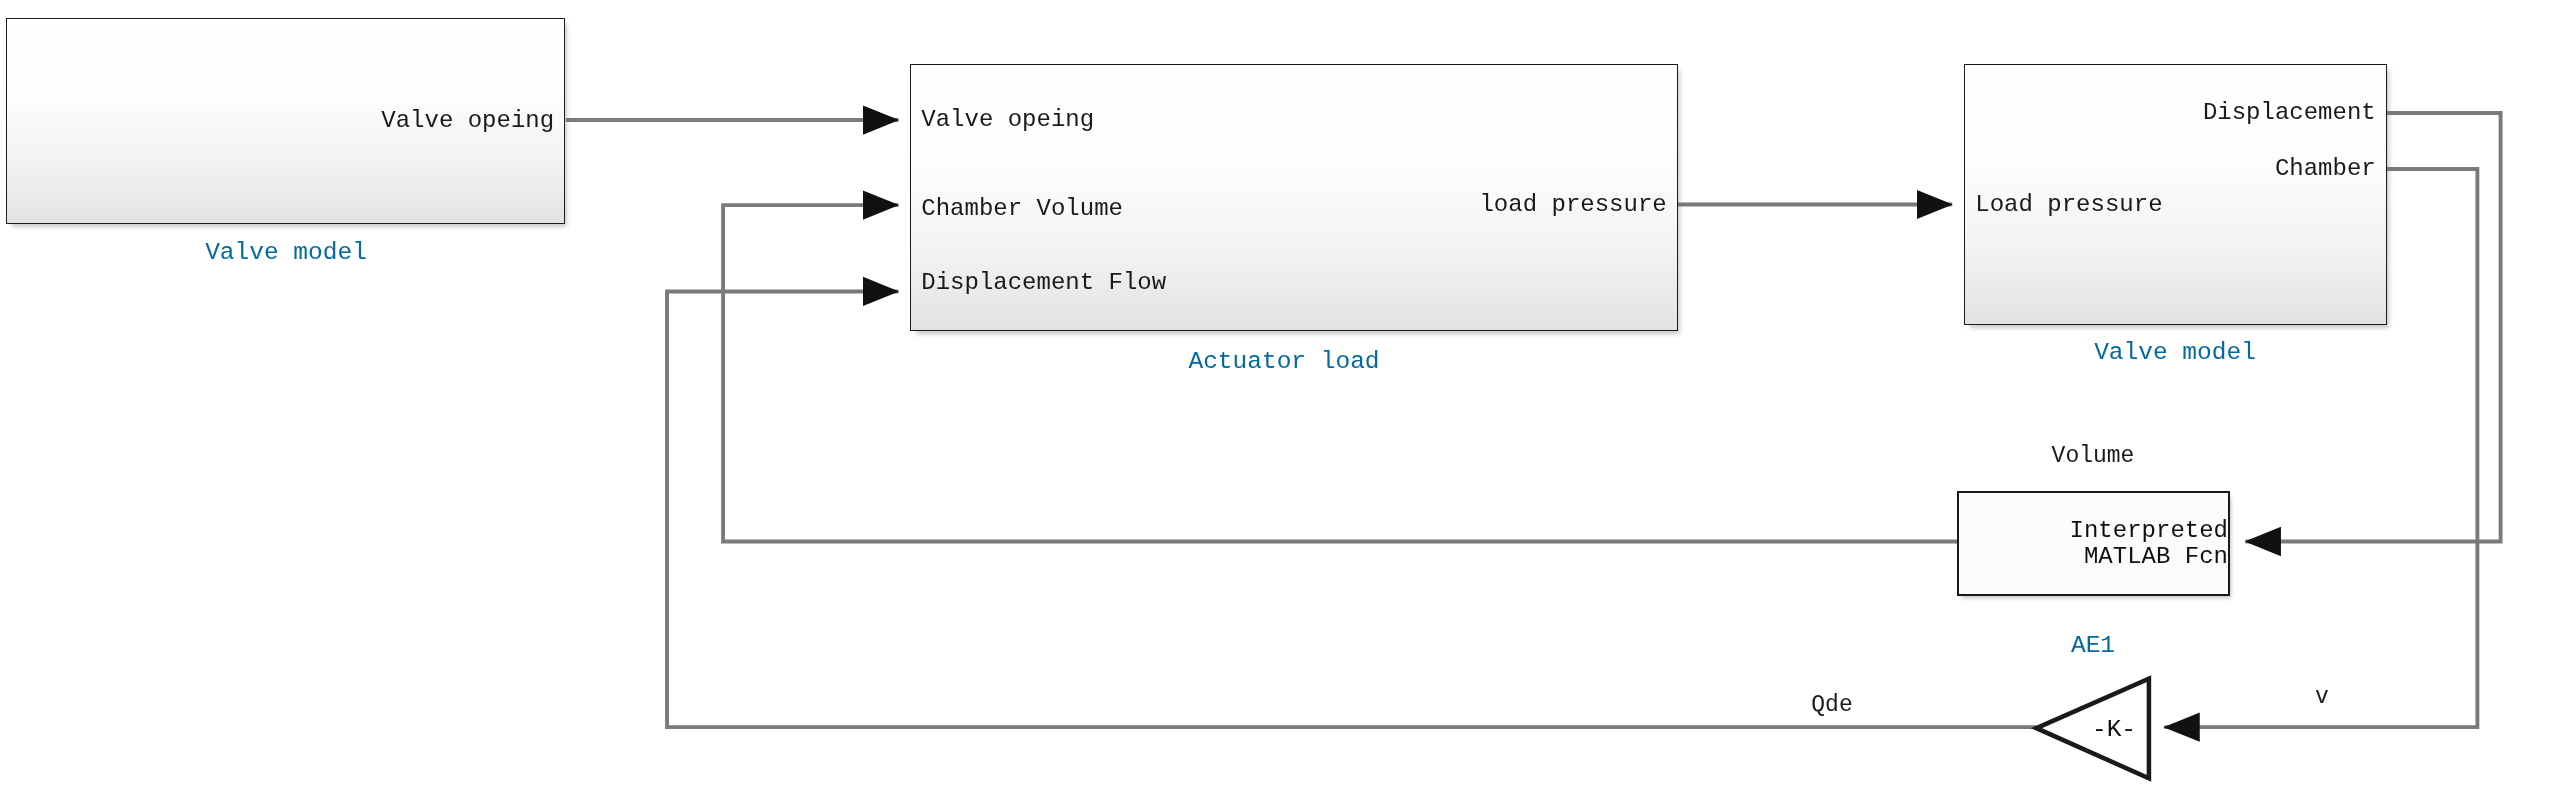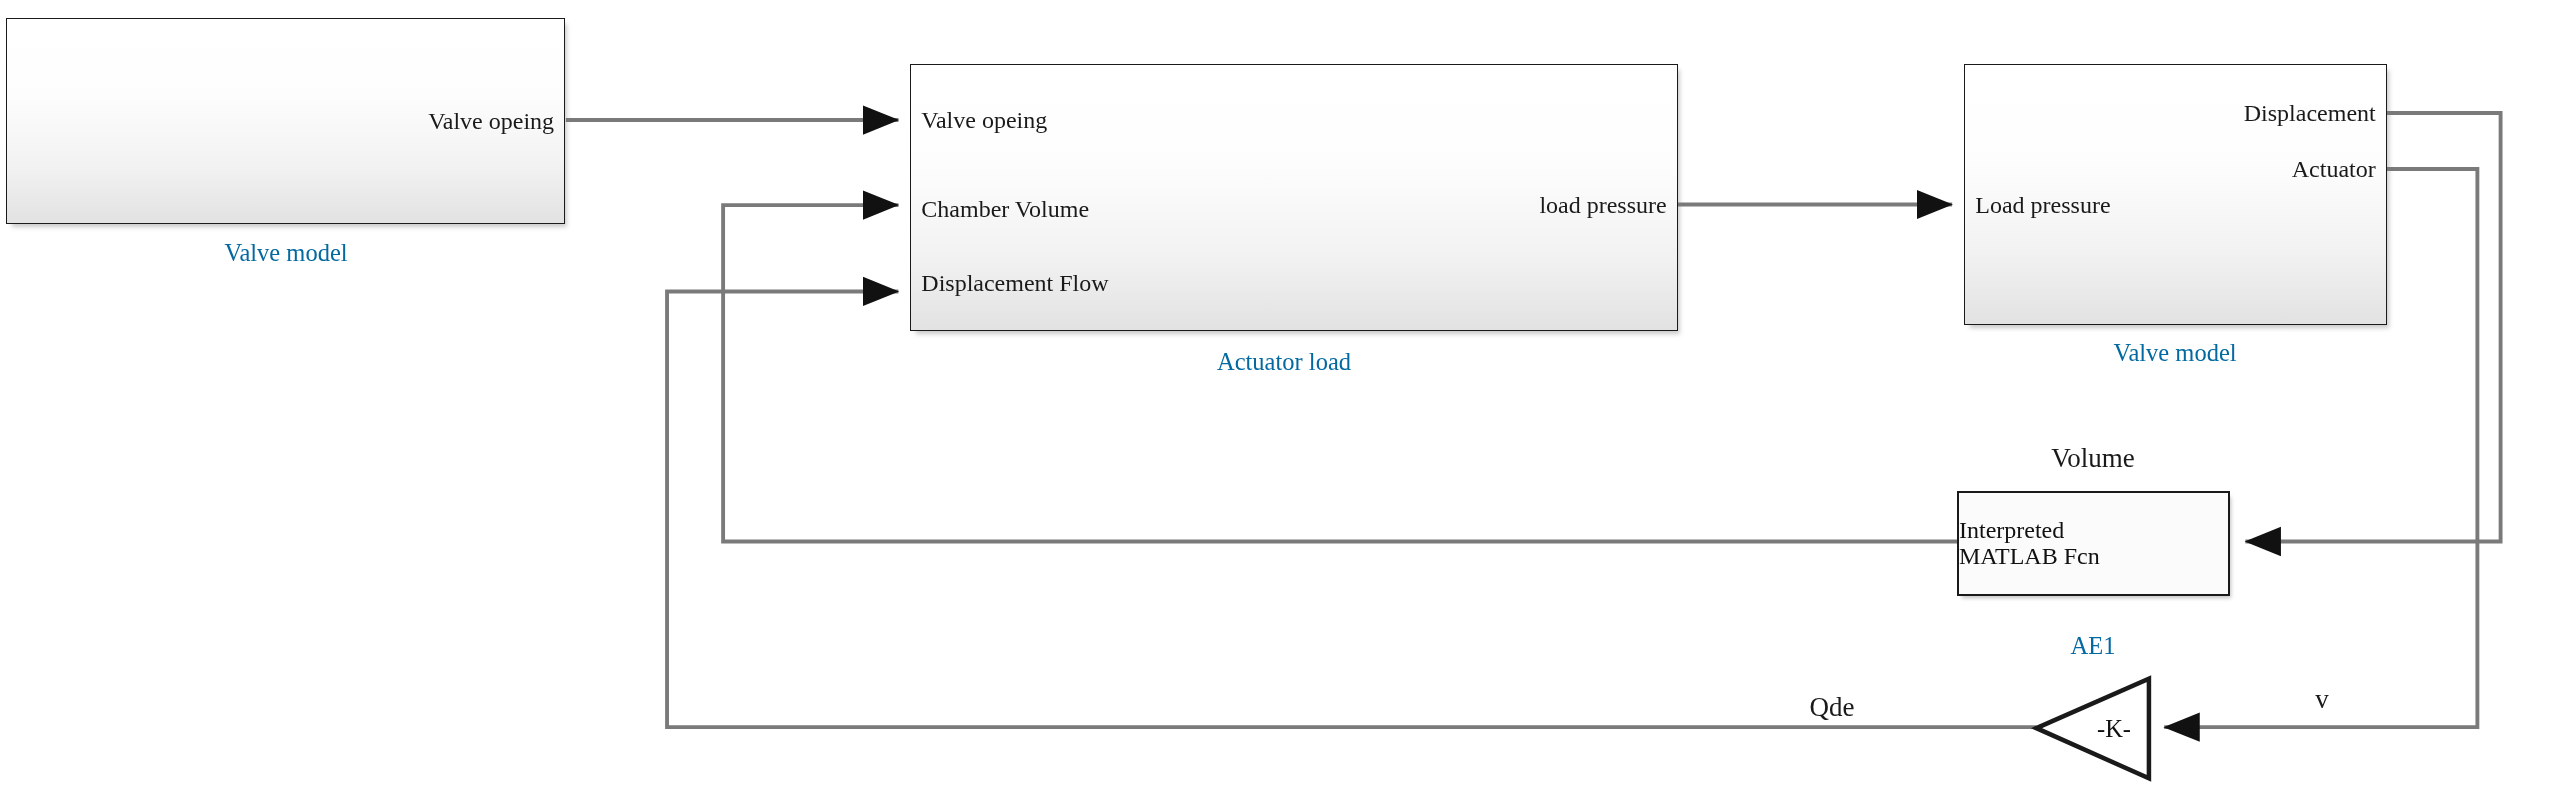--- a/index.html
+++ b/index.html
@@ -6,21 +6,21 @@
     margin: 0;
     padding: 0;
     background: #ffffff;
   }
   #canvas {
     position: relative;
     width: 2576px;
     height: 795px;
     background: #ffffff;
     overflow: hidden;
-    font-family: Liberation Serif, serif;
+    font-family: Liberation Mono, monospace;
   }
   #wires {
     position: absolute;
     left: 0;
     top: 0;
     width: 2576px;
     height: 795px;
   }
   
   .sl-block {
@@ -50,42 +50,42 @@
   }
   
   .fcn-block {
     position: absolute;
     box-sizing: border-box;
     border: 2.6px solid #1a1a1a;
     background: #fbfbfb;
     box-shadow: 3.2px 3.9px 3.9px -1.9px rgba(120,120,120,0.45);
     display: flex;
     flex-direction: column;
-    align-items: flex-start;
+    align-items: flex-end;
     justify-content: center;
   }
   .fcn-line {
     font-size: 24px;
     color: #111111;
     line-height: 1.08;
     white-space: nowrap;
   }
   
   .gain-wrap { position: absolute; }
   .gain-text {
     position: absolute;
     font-size: 24.5px;
     color: #111111;
     white-space: nowrap;
     transform: translate(-50%, -50%);
   }
   
   .sig-label {
     position: absolute;
-    font-size: 27px;
+    font-size: 23px;
     color: #1a1a1a;
     white-space: nowrap;
     transform: translateX(-50%);
   }
 </style>
 </head>
 <body>
 
 <div id="canvas">
 
@@ -123,21 +123,21 @@
     <span class="port-label left" style="top:55px;">Valve opeing</span>
     <span class="port-label left" style="top:144px;">Chamber Volume</span>
     <span class="port-label left" style="top:218px;">Displacement Flow</span>
     <span class="port-label right" style="top:140px;">load pressure</span>
   </div>
   <div class="block-name" style="left:1284px; top:348px;">Actuator load</div>
 
   <div class="sl-block" style="left:1964px; top:64px; width:423px; height:261px;">
     <span class="port-label left" style="top:140px;">Load pressure</span>
     <span class="port-label right" style="top:48px;">Displacement</span>
-    <span class="port-label right" style="top:104px;">Actuator</span>
+    <span class="port-label right" style="top:104px;">Chamber</span>
   </div>
   <div class="block-name" style="left:2175px; top:339px;">Valve model</div>
 
   <div class="sig-label" style="left:2093px; top:443px;">Volume</div>
 
   <div class="fcn-block" style="left:1957px; top:491px; width:273px; height:105px;">
     <span class="fcn-line">Interpreted</span>
     <span class="fcn-line">MATLAB Fcn</span>
   </div>
 

